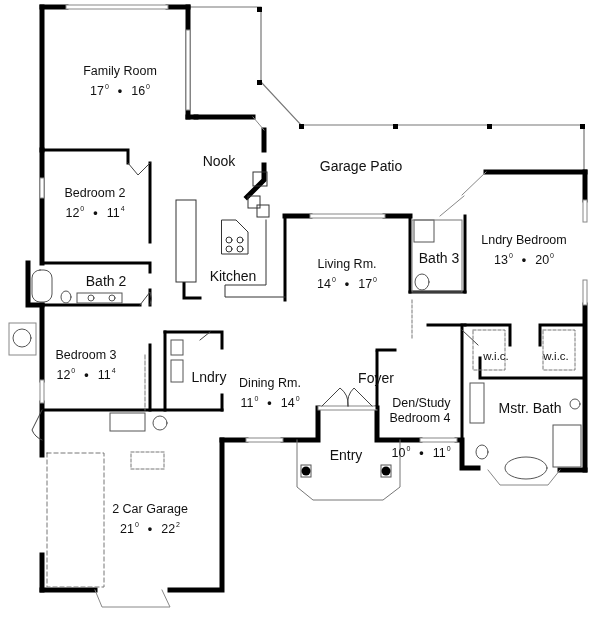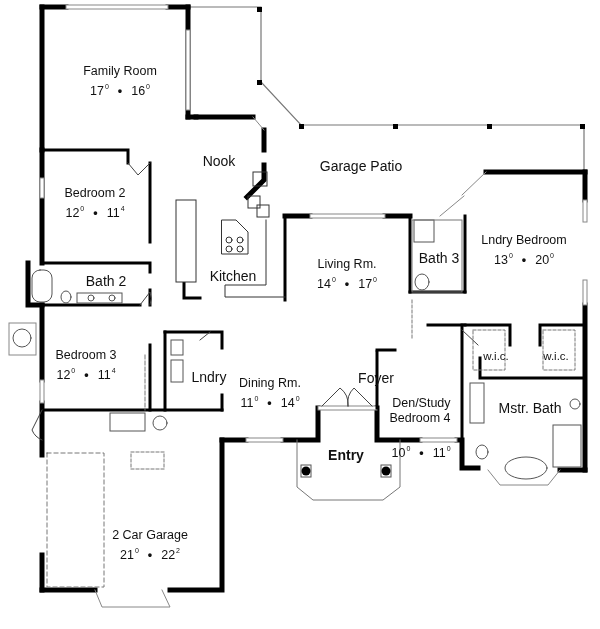--- a/index.html
+++ b/index.html
@@ -185,28 +185,28 @@
 </div>
 <div class="label" style="left:270px;top:376px;">
   <span>Dining Rm.</span>
   <span class="dims"><span>11</span><sup>0</sup><span class="dot">•</span><span>14</span><sup>0</sup></span>
 </div>
 <div class="label" style="left:420px;top:381px;white-space:pre-line;text-align:right;">
   <span style="display:block;">Den/Study
 Bedroom 4</span>
   <span class="dims"><span>10</span><sup>0</sup><span class="dot">•</span><span>11</span><sup>0</sup></span>
 </div>
-<div class="label" style="left:150px;top:502px;margin-top:26px;">
+<div class="label" style="left:150px;top:502px;">
   <span>2 Car Garage</span>
   <span class="dims"><span>21</span><sup>0</sup><span class="dot">•</span><span>22</span><sup>2</sup></span>
 </div>
 
 <div class="tag" style="left:219px;top:153px;">Nook</div>
 <div class="tag" style="left:361px;top:158px;">Garage Patio</div>
 <div class="tag" style="left:233px;top:268px;">Kitchen</div>
 <div class="tag" style="left:106px;top:273px;">Bath 2</div>
 <div class="tag" style="left:439px;top:250px;">Bath 3</div>
 <div class="tag" style="left:209px;top:369px;">Lndry</div>
 <div class="tag" style="left:348px;top:370px;margin-left:28px;">Foyer</div>
 <div class="tag" style="left:496px;top:350px;font-size:11.5px;">w.i.c.</div>
 <div class="tag" style="left:556px;top:350px;font-size:11.5px;">w.i.c.</div>
 <div class="tag" style="left:530px;top:400px;">Mstr. Bath</div>
-<div class="tag" style="left:346px;top:447px;font-weight:bold;">Entry</div>
+<div class="tag" style="left:346px;top:447px;">Entry</div>
 
 </body></html>

